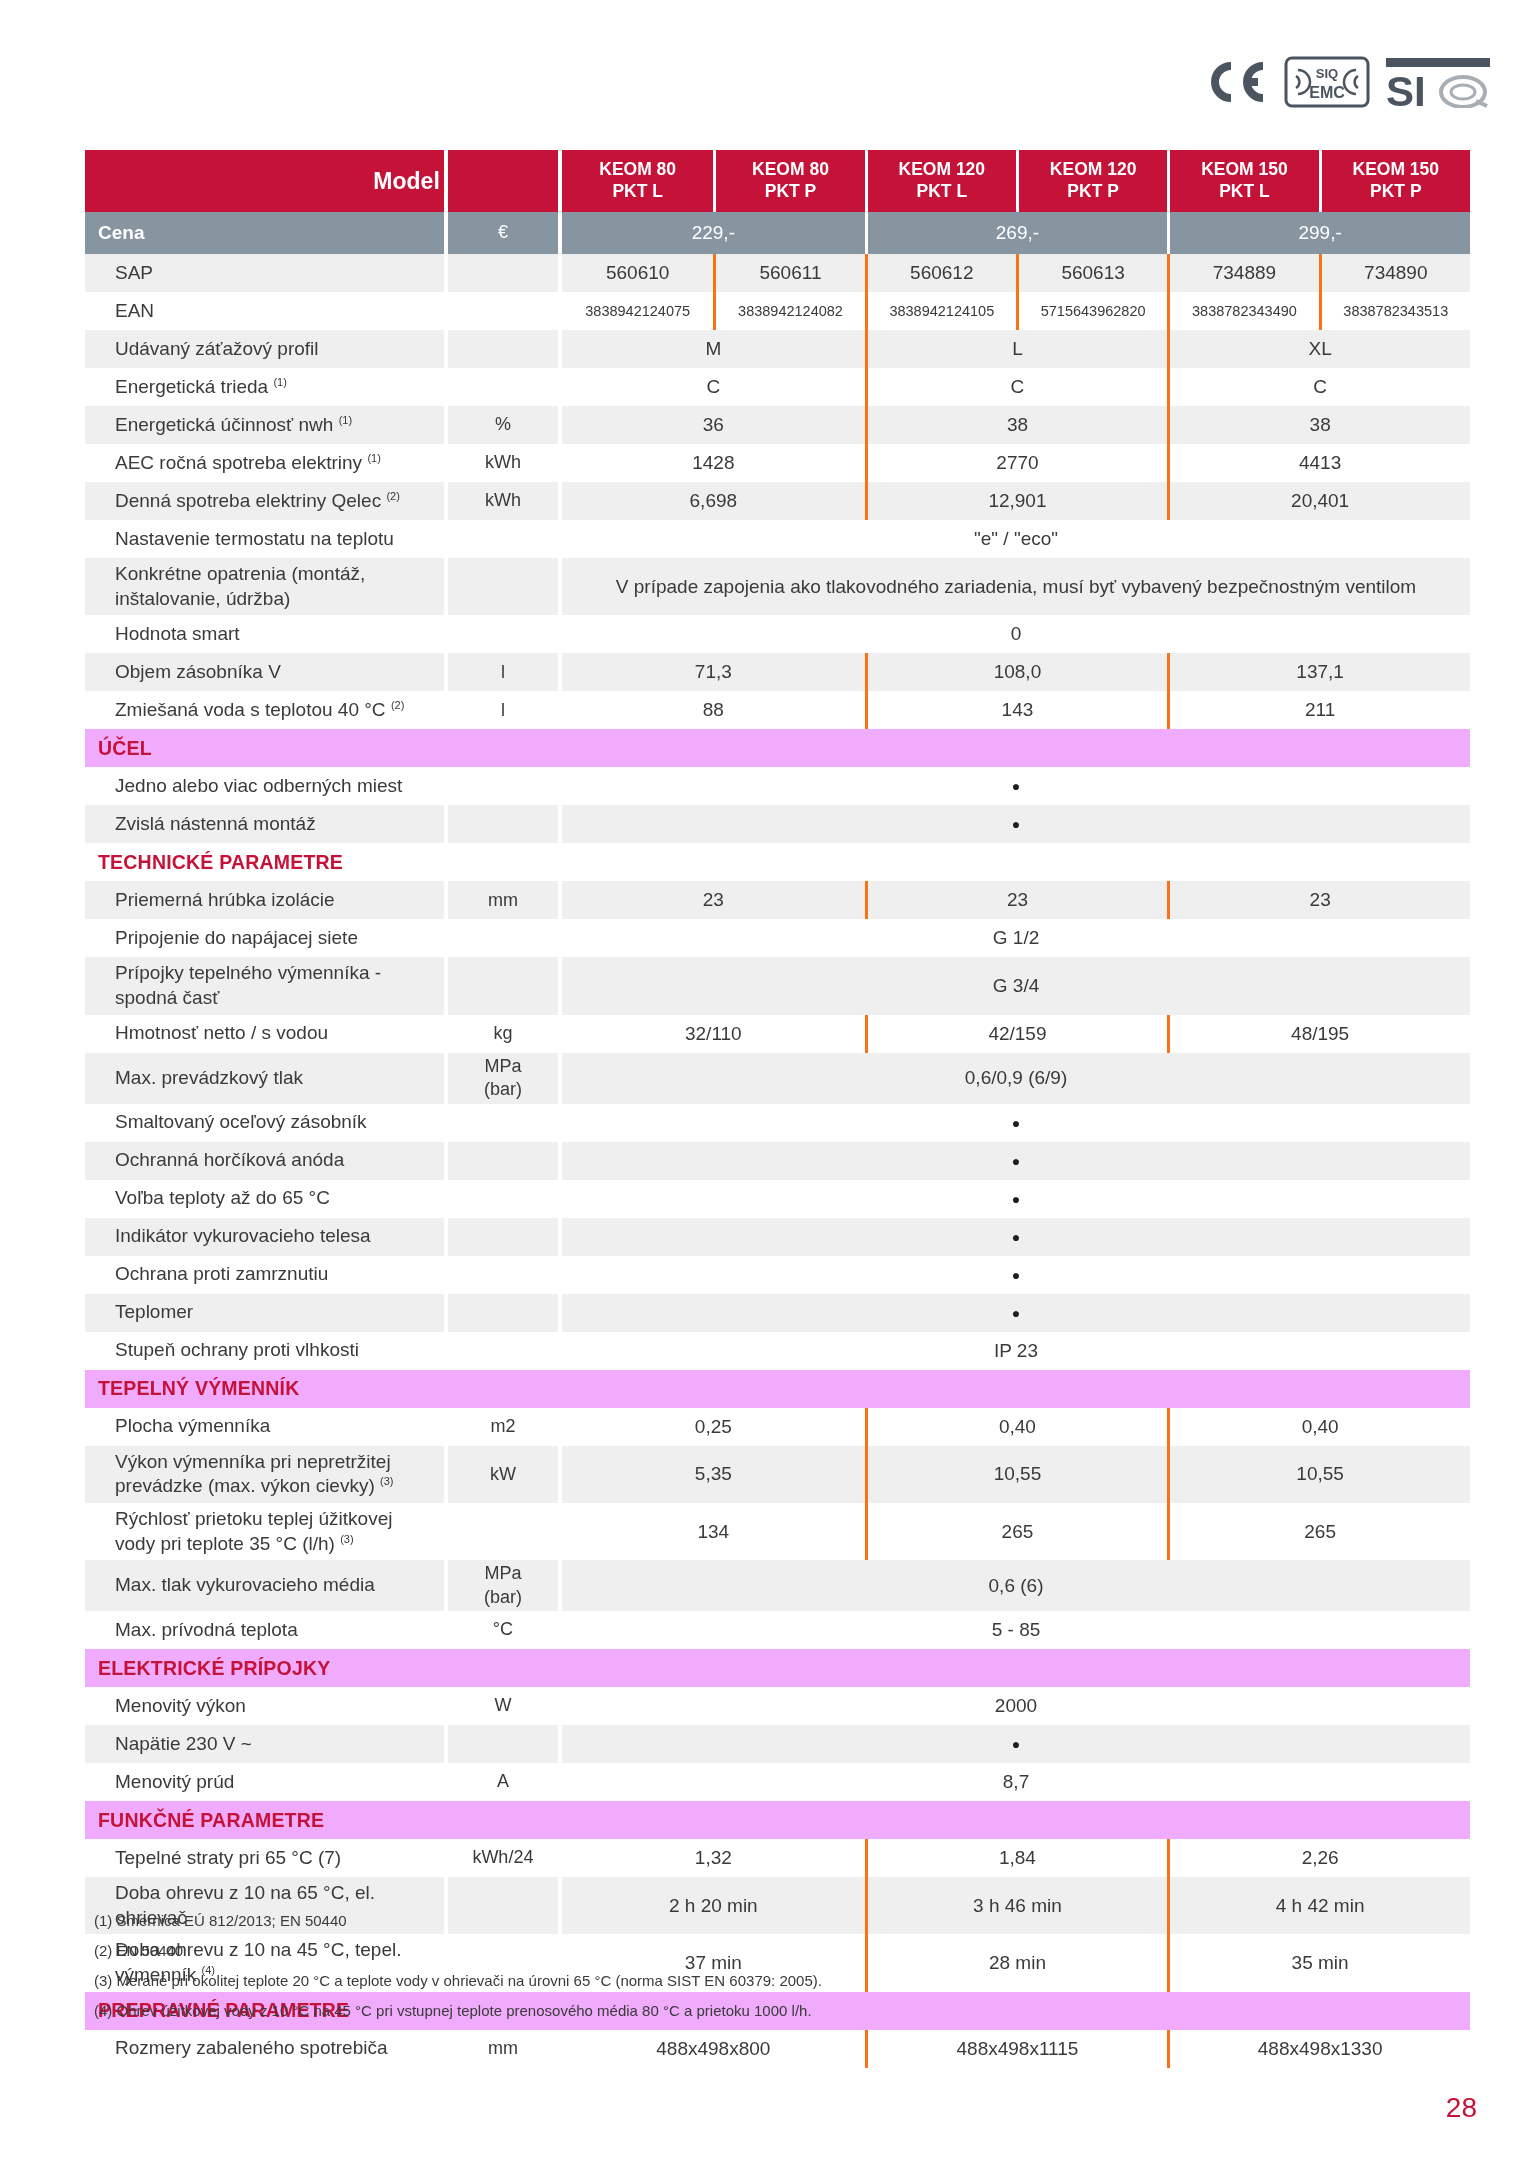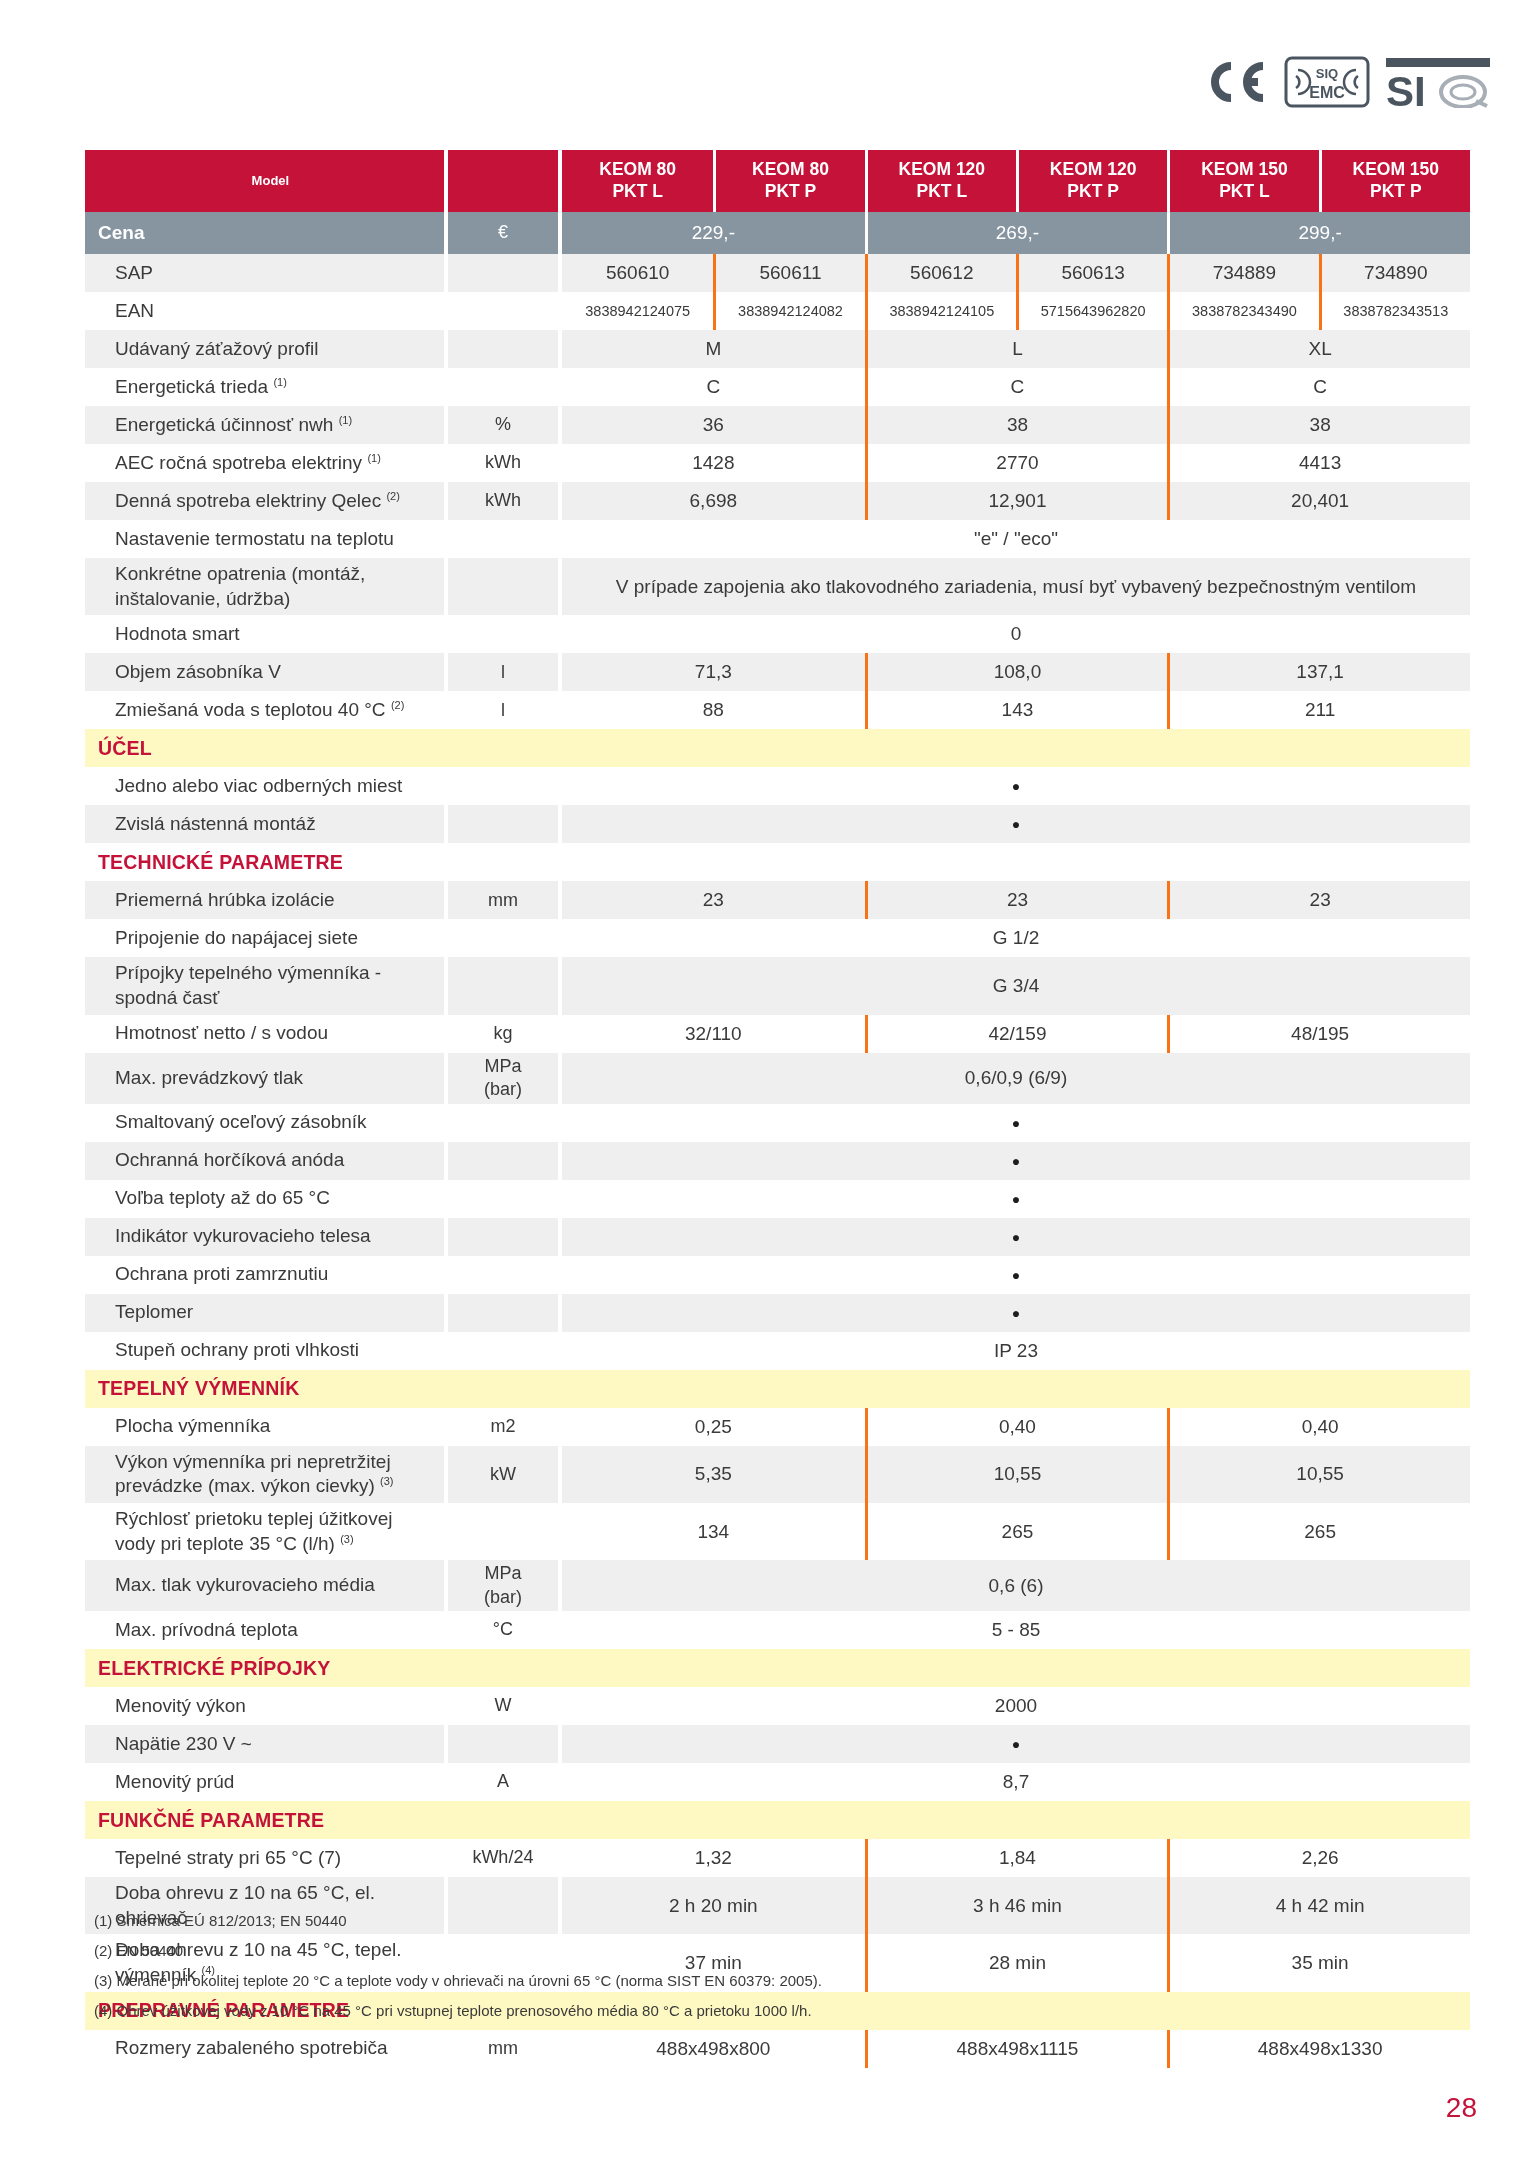--- a/index.html
+++ b/index.html
@@ -34,21 +34,21 @@
   .spec th, .spec td { vertical-align:middle; padding:2px 4px; }
 
   
   tr.model-header th {
     background:#c41239; color:#ffffff;
     font-weight:bold; font-size:17.5px;
     height:58px; text-align:center;
     line-height:1.25; white-space:pre-line;
   }
   tr.model-header th.corner {
-    text-align:center; padding-left:16px; font-size:13px;
+    text-align:right; padding-left:16px; font-size:23px;
   }
   tr.model-header th.gap-r { border-right:4px solid #ffffff; }
   tr.model-header th.sep-l { border-left:3px solid #ffffff; }
 
   
   tr.price-row td {
     background:#8795a1; color:#ffffff;
     height:34px; text-align:center;
   }
   tr.price-row td.row-label {
@@ -69,21 +69,21 @@
   tr.ean td.value-cell { font-size:14.5px; }
   td.bullet { font-size:14px; color:#1e1e1e; }
 
   sup.fn { font-size:11px; line-height:0; vertical-align:super; }
 
   
   tr.section-row td {
     height:34px; color:#c41239; font-weight:bold;
     font-size:19.5px; padding-left:13px; letter-spacing:0.2px;
   }
-  tr.section-row.alt td { background:#fef9c3; }
+  tr.section-row.alt td { background:#f0abfc; }
 
   
   .footnotes {
     position:absolute; left:86px; top:1902px;
     font-size:15px; line-height:22px; color:#3a3a3a;
   }
   .footnotes p { margin:8px; }
 
   
   .page-number {

